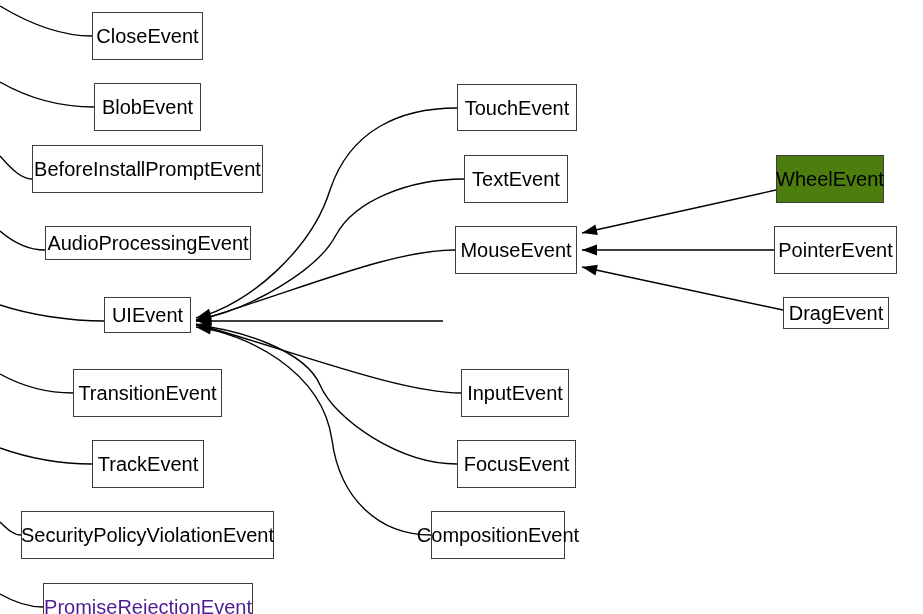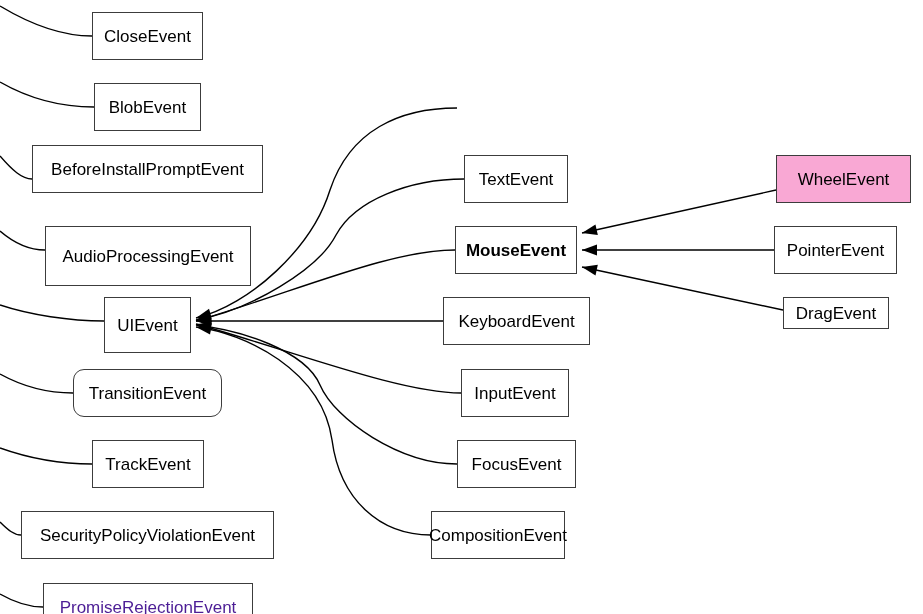--- a/index.html
+++ b/index.html
@@ -36,21 +36,21 @@
     position: absolute;
     box-sizing: border-box;
     background: #ffffff;
     border: 1px solid #3c3c3c;
     display: flex;
     align-items: center;
     justify-content: center;
   }
   .node-label {
     font-family: "Liberation Sans", sans-serif;
-    font-size: 17px;
+    font-size: 20px;
     line-height: 1;
     color: #000000;
     white-space: nowrap;
   }
   .edge-path {
     fill: none;
     stroke: #000000;
     stroke-width: 1.4;
   }
   .arrow-head {
@@ -102,57 +102,57 @@
   <div id="nodes-layer">
       <div class="node" style="left: 92px; top: 12px; width: 111px; height: 48px; border-color: rgb(60, 60, 60); background: rgb(255, 255, 255);">
         <span class="node-label" style="color: rgb(0, 0, 0);">CloseEvent</span>
       </div>
       <div class="node" style="left: 94px; top: 83px; width: 107px; height: 48px; border-color: rgb(60, 60, 60); background: rgb(255, 255, 255);">
         <span class="node-label" style="color: rgb(0, 0, 0);">BlobEvent</span>
       </div>
       <div class="node" style="left: 32px; top: 145px; width: 231px; height: 48px; border-color: rgb(60, 60, 60); background: rgb(255, 255, 255);">
         <span class="node-label" style="color: rgb(0, 0, 0);">BeforeInstallPromptEvent</span>
       </div>
-      <div class="node" style="left: 45px; top: 226px; width: 206px; height: 60px; border-color: rgb(60, 60, 60); background: rgb(255, 255, 255); text-align: right;">
+      <div class="node" style="left: 45px; top: 226px; width: 206px; height: 34px; border-color: rgb(60, 60, 60); background: rgb(255, 255, 255); text-align: right;">
         <span class="node-label" style="color: rgb(0, 0, 0);">AudioProcessingEvent</span>
       </div>
-      <div class="node" style="left: 104px; top: 297px; width: 87px; height: 56px; border-color: rgb(60, 60, 60); background: rgb(255, 255, 255);">
+      <div class="node" style="left: 104px; top: 297px; width: 87px; height: 36px; border-color: rgb(60, 60, 60); background: rgb(255, 255, 255);">
         <span class="node-label" style="color: rgb(0, 0, 0);">UIEvent</span>
       </div>
-      <div class="node" style="left: 73px; top: 369px; width: 149px; height: 48px; border-color: rgb(60, 60, 60); background: rgb(255, 255, 255); border-radius: 11px;">
+      <div class="node" style="left: 73px; top: 369px; width: 149px; height: 48px; border-color: rgb(60, 60, 60); background: rgb(255, 255, 255);">
         <span class="node-label" style="color: rgb(0, 0, 0);">TransitionEvent</span>
       </div>
       <div class="node" style="left: 92px; top: 440px; width: 112px; height: 48px; border-color: rgb(60, 60, 60); background: rgb(255, 255, 255);">
         <span class="node-label" style="color: rgb(0, 0, 0);">TrackEvent</span>
       </div>
       <div class="node" style="left: 21px; top: 511px; width: 253px; height: 48px; border-color: rgb(60, 60, 60); background: rgb(255, 255, 255);">
         <span class="node-label" style="color: rgb(0, 0, 0);">SecurityPolicyViolationEvent</span>
       </div>
       <div class="node" style="left: 43px; top: 583px; width: 210px; height: 48px; border-color: rgb(60, 60, 60); background: rgb(255, 255, 255);">
         <span class="node-label" style="color: #4c1d95;">PromiseRejectionEvent</span>
       </div>
+      <div class="node" style="left: 457px; top: 84px; width: 120px; height: 47px; border-color: rgb(60, 60, 60); background: rgb(255, 255, 255);">
+        <span class="node-label" style="color: rgb(0, 0, 0);">TouchEvent</span>
+      </div>
       <div class="node" style="left: 464px; top: 155px; width: 104px; height: 48px; border-color: rgb(60, 60, 60); background: rgb(255, 255, 255);">
         <span class="node-label" style="color: rgb(0, 0, 0);">TextEvent</span>
       </div>
-      <div class="node" style="left: 455px; top: 226px; width: 122px; height: 48px; border-color: rgb(60, 60, 60); background: rgb(255, 255, 255); font-weight: bold;">
+      <div class="node" style="left: 455px; top: 226px; width: 122px; height: 48px; border-color: rgb(60, 60, 60); background: rgb(255, 255, 255);">
         <span class="node-label" style="color: rgb(0, 0, 0);">MouseEvent</span>
-      </div>
-      <div class="node" style="left: 443px; top: 297px; width: 147px; height: 48px; border-color: rgb(60, 60, 60); background: rgb(255, 255, 255);">
-        <span class="node-label" style="color: rgb(0, 0, 0);">KeyboardEvent</span>
       </div>
       <div class="node" style="left: 461px; top: 369px; width: 108px; height: 48px; border-color: rgb(60, 60, 60); background: rgb(255, 255, 255);">
         <span class="node-label" style="color: rgb(0, 0, 0);">InputEvent</span>
       </div>
       <div class="node" style="left: 457px; top: 440px; width: 119px; height: 48px; border-color: rgb(60, 60, 60); background: rgb(255, 255, 255);">
         <span class="node-label" style="color: rgb(0, 0, 0); text-align: center;">FocusEvent</span>
       </div>
       <div class="node" style="left: 431px; top: 511px; width: 134px; height: 48px; border-color: rgb(60, 60, 60); background: rgb(255, 255, 255);">
         <span class="node-label" style="color: rgb(0, 0, 0);">CompositionEvent</span>
       </div>
-      <div class="node" style="left: 776px; top: 155px; width: 135px; height: 48px; border-color: rgb(60, 60, 60); background: #f9a8d4;">
+      <div class="node" style="left: 776px; top: 155px; width: 108px; height: 48px; border-color: rgb(60, 60, 60); background: #4d7c0f;">
         <span class="node-label" style="color: rgb(0, 0, 0);">WheelEvent</span>
       </div>
       <div class="node" style="left: 774px; top: 226px; width: 123px; height: 48px; border-color: rgb(60, 60, 60); background: rgb(255, 255, 255);">
         <span class="node-label" style="color: rgb(0, 0, 0);">PointerEvent</span>
       </div>
       <div class="node" style="left: 783px; top: 297px; width: 106px; height: 32px; border-color: rgb(60, 60, 60); background: rgb(255, 255, 255);">
         <span class="node-label" style="color: rgb(0, 0, 0);">DragEvent</span>
       </div>
     </div>
 

